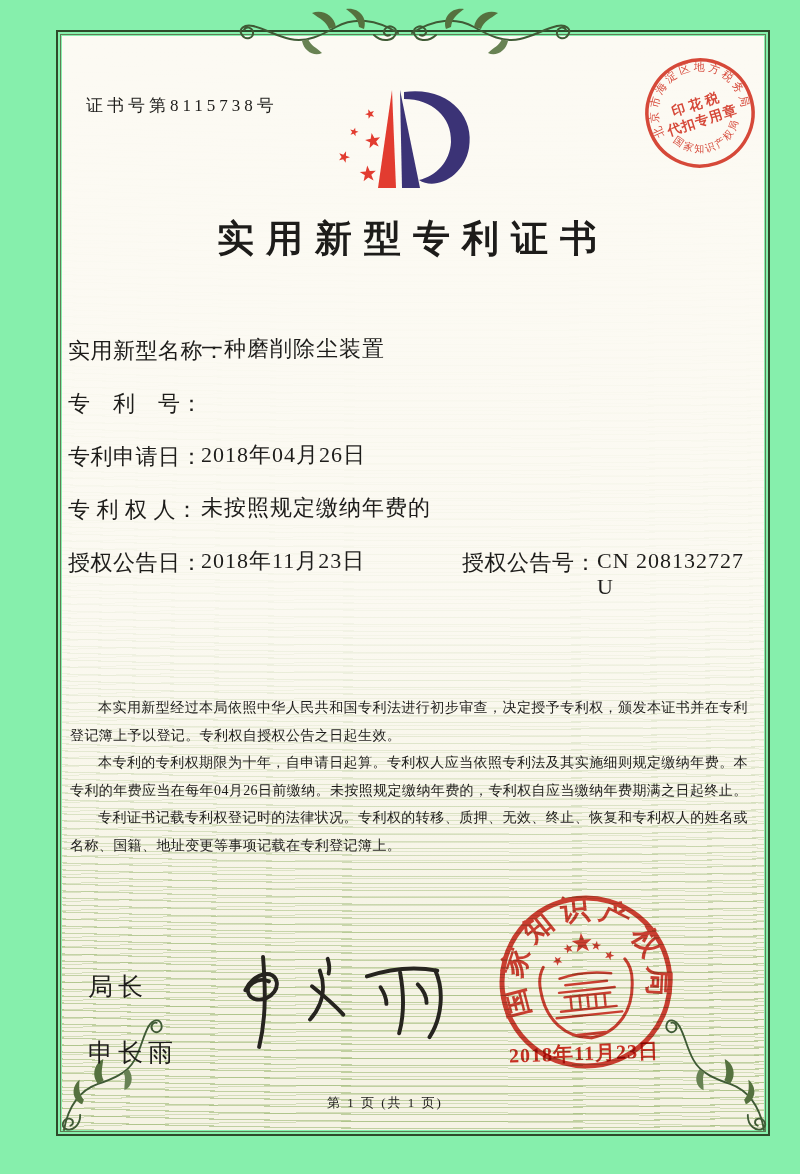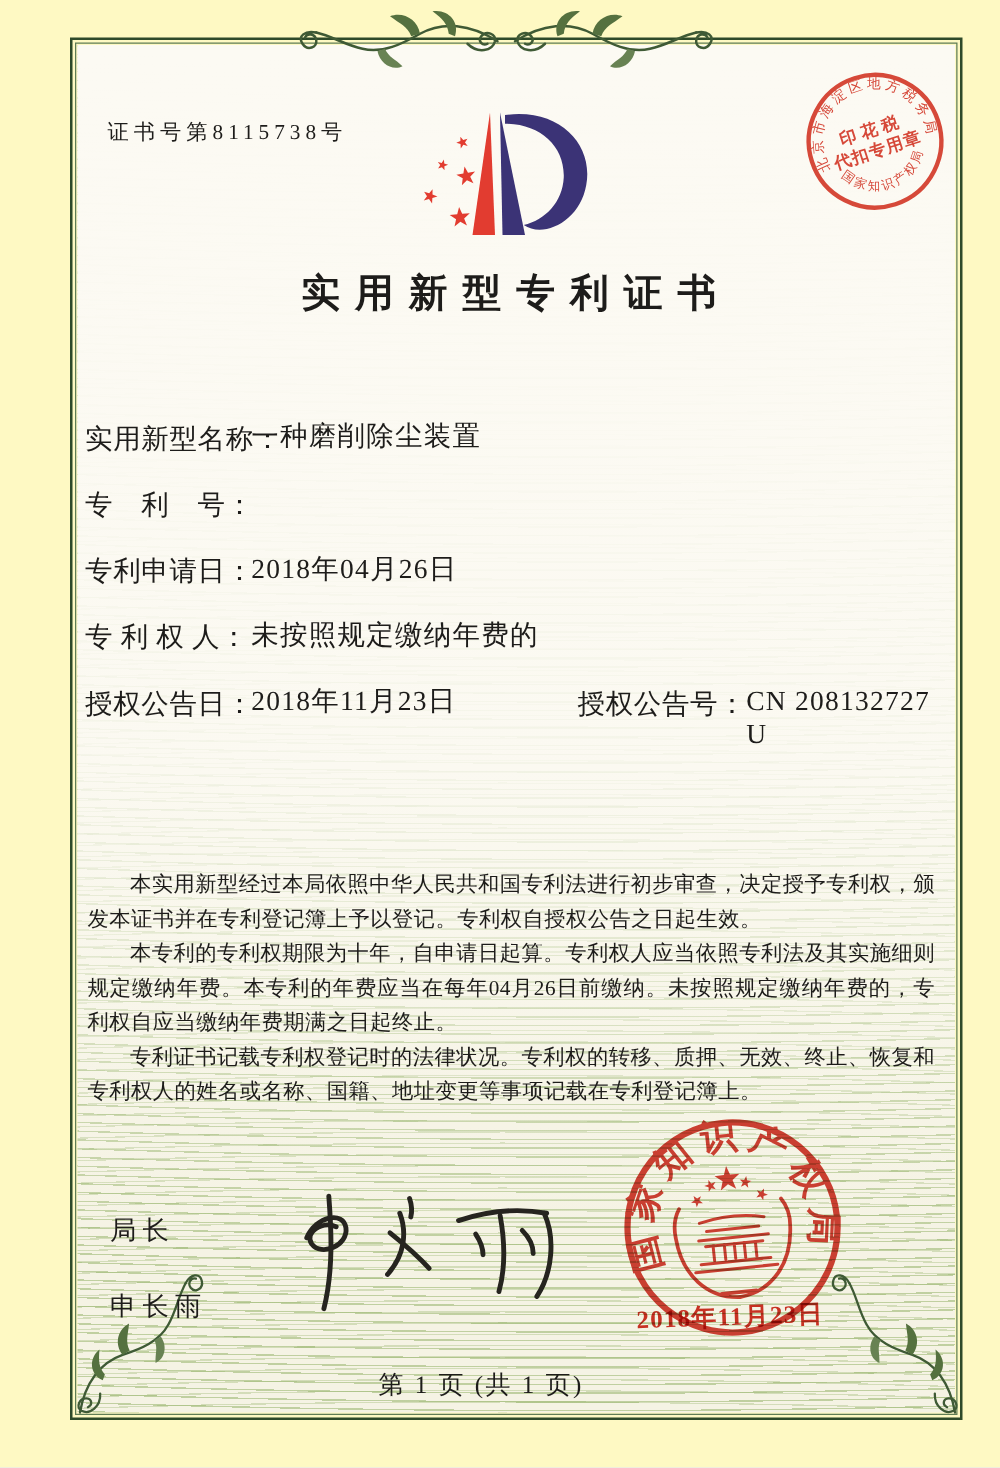--- a/index.html
+++ b/index.html
@@ -1,18 +1,18 @@
 <!DOCTYPE html>
 <html><head>
 <meta charset="utf-8">
 <style>
   html,body{margin:0;padding:0;background:#e8e6e0;}
   .page{
     position:relative;width:800px;height:1174px;margin:0 auto;
-    background:#fef9c3;overflow:hidden;
+    background:#86efac;overflow:hidden;
     font-family:"Liberation Serif","DejaVu Serif",serif;color:#1d1c1a;
   }
   
   .frame{position:absolute;left:56px;top:30px;width:714px;height:1106px;
     border:2px solid #2e4a2a;box-sizing:border-box;}
   .frame-inner{position:absolute;inset:2px;border:1px solid #5f7c55;}
   
   .waves{position:absolute;inset:1px;background-color:#f5f3e4;
     background-image:
       repeating-radial-gradient(circle 12000px at 400px -11200px,
@@ -20,36 +20,36 @@
       repeating-radial-gradient(circle 12000px at 340px 12300px,
         rgba(148,178,104,.35) 0 1px, rgba(0,0,0,0) 1px 9px);
   }
   .waves-fade{position:absolute;inset:1px;background:
     linear-gradient(180deg,#fcfaf3 0%,rgba(252,250,243,.97) 28%,
       rgba(252,250,243,.88) 52%,rgba(251,249,240,.55) 68%,
       rgba(251,249,240,.18) 78%,rgba(251,249,240,0) 88%);}
   
   .certno{position:absolute;left:86px;top:94px;font-size:17px;letter-spacing:4px;}
   .title{position:absolute;left:56px;width:714px;top:214px;text-align:center;
-    font-size:31px;font-weight:bold;letter-spacing:12px;}
+    font-size:37px;font-weight:bold;letter-spacing:12px;}
   .fields{position:absolute;left:68px;top:336px;width:692px;}
   .frow{display:flex;align-items:flex-start;height:25px;margin-bottom:28px;
     font-size:22px;}
   .frow.addr{height:54px;margin-bottom:2px;}
   .flabel{flex:none;width:133px;white-space:pre;letter-spacing:.5px;}
   .fvalue{white-space:pre-line;letter-spacing:1px;line-height:26px;}
   .frow.last{position:relative;}
   .grant-no{position:absolute;left:394px;top:0;display:flex;}
   .body-text{position:absolute;left:70px;top:694px;width:678px;
-    font-size:17px;line-height:27.5px;text-align:justify;}
+    font-size:14px;line-height:27.5px;text-align:justify;}
   .body-text p{margin:0;text-indent:2em;letter-spacing:.4px;}
-  .officer{position:absolute;left:88px;top:970px;font-size:21px;letter-spacing:5px;}
+  .officer{position:absolute;left:88px;top:970px;font-size:25px;letter-spacing:5px;}
   .officer .name{margin-top:33px;}
   .footer{position:absolute;left:20px;top:1094px;width:730px;text-align:center;
-    font-size:20px;letter-spacing:2px;}
+    font-size:13px;letter-spacing:2px;}
   
   .ornaments{position:absolute;inset:0;pointer-events:none;}
   .logo{position:absolute;left:318px;top:84px;}
   .sig{position:absolute;left:218px;top:942px;}
   .seal-top{position:absolute;left:626px;top:38px;mix-blend-mode:multiply;opacity:.92;}
   .seal-bottom{position:absolute;left:488px;top:884px;mix-blend-mode:multiply;opacity:.93;}
   .seal-date{position:absolute;left:494px;top:1040px;width:180px;text-align:center;
     color:#cf3326;font-size:20px;font-weight:bold;letter-spacing:1px;
     transform:rotate(-2deg);mix-blend-mode:multiply;}
   svg text{font-family:"Liberation Serif","DejaVu Serif",serif;}

